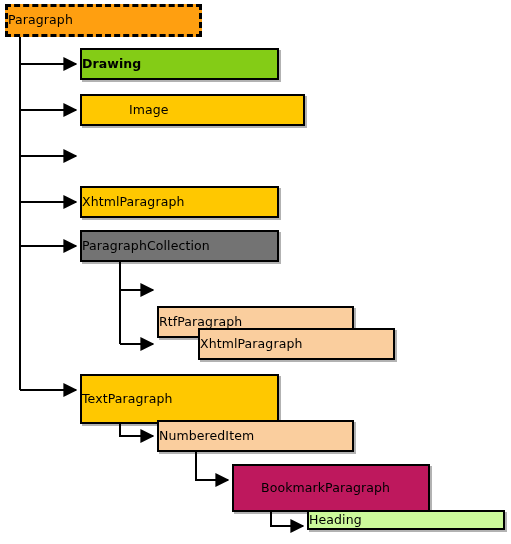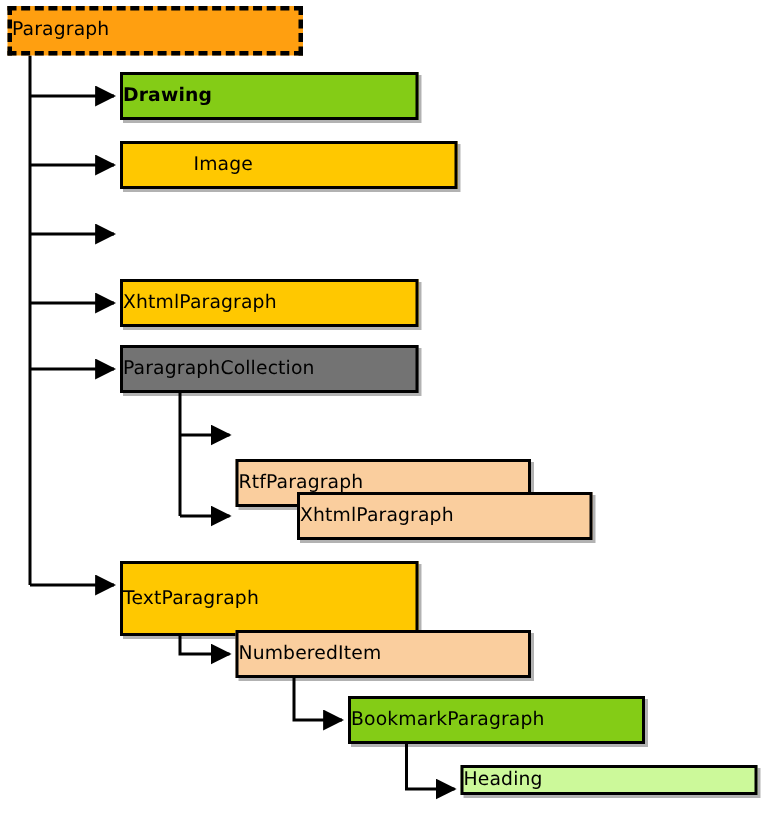--- a/index.html
+++ b/index.html
@@ -111,21 +111,21 @@
   </div>
 
   <div class="node" style="left: 80px; top: 374px; width: 199px; height: 50px; background: rgb(255, 200, 0); border-style: solid;">
     <span class="node-label">TextParagraph</span>
   </div>
 
   <div class="node" style="left: 157px; top: 420px; width: 197px; height: 32px; background: rgb(250, 206, 158); border-style: solid;">
     <span class="node-label">NumberedItem</span>
   </div>
 
-  <div class="node" style="left: 232px; top: 464px; width: 198px; height: 32px; background: #84cc16; border-style: solid;">
+  <div class="node" style="left: 232px; top: 464px; width: 198px; height: 48px; background: #be185d; border-style: solid; padding-left: 27px;">
     <span class="node-label">BookmarkParagraph</span>
   </div>
 
   <div class="node" style="left: 307px; top: 510px; width: 198px; height: 20px; background: rgb(204, 249, 154); border-style: solid;">
     <span class="node-label">Heading</span>
   </div>
 
 </div>
 
 </body></html>

